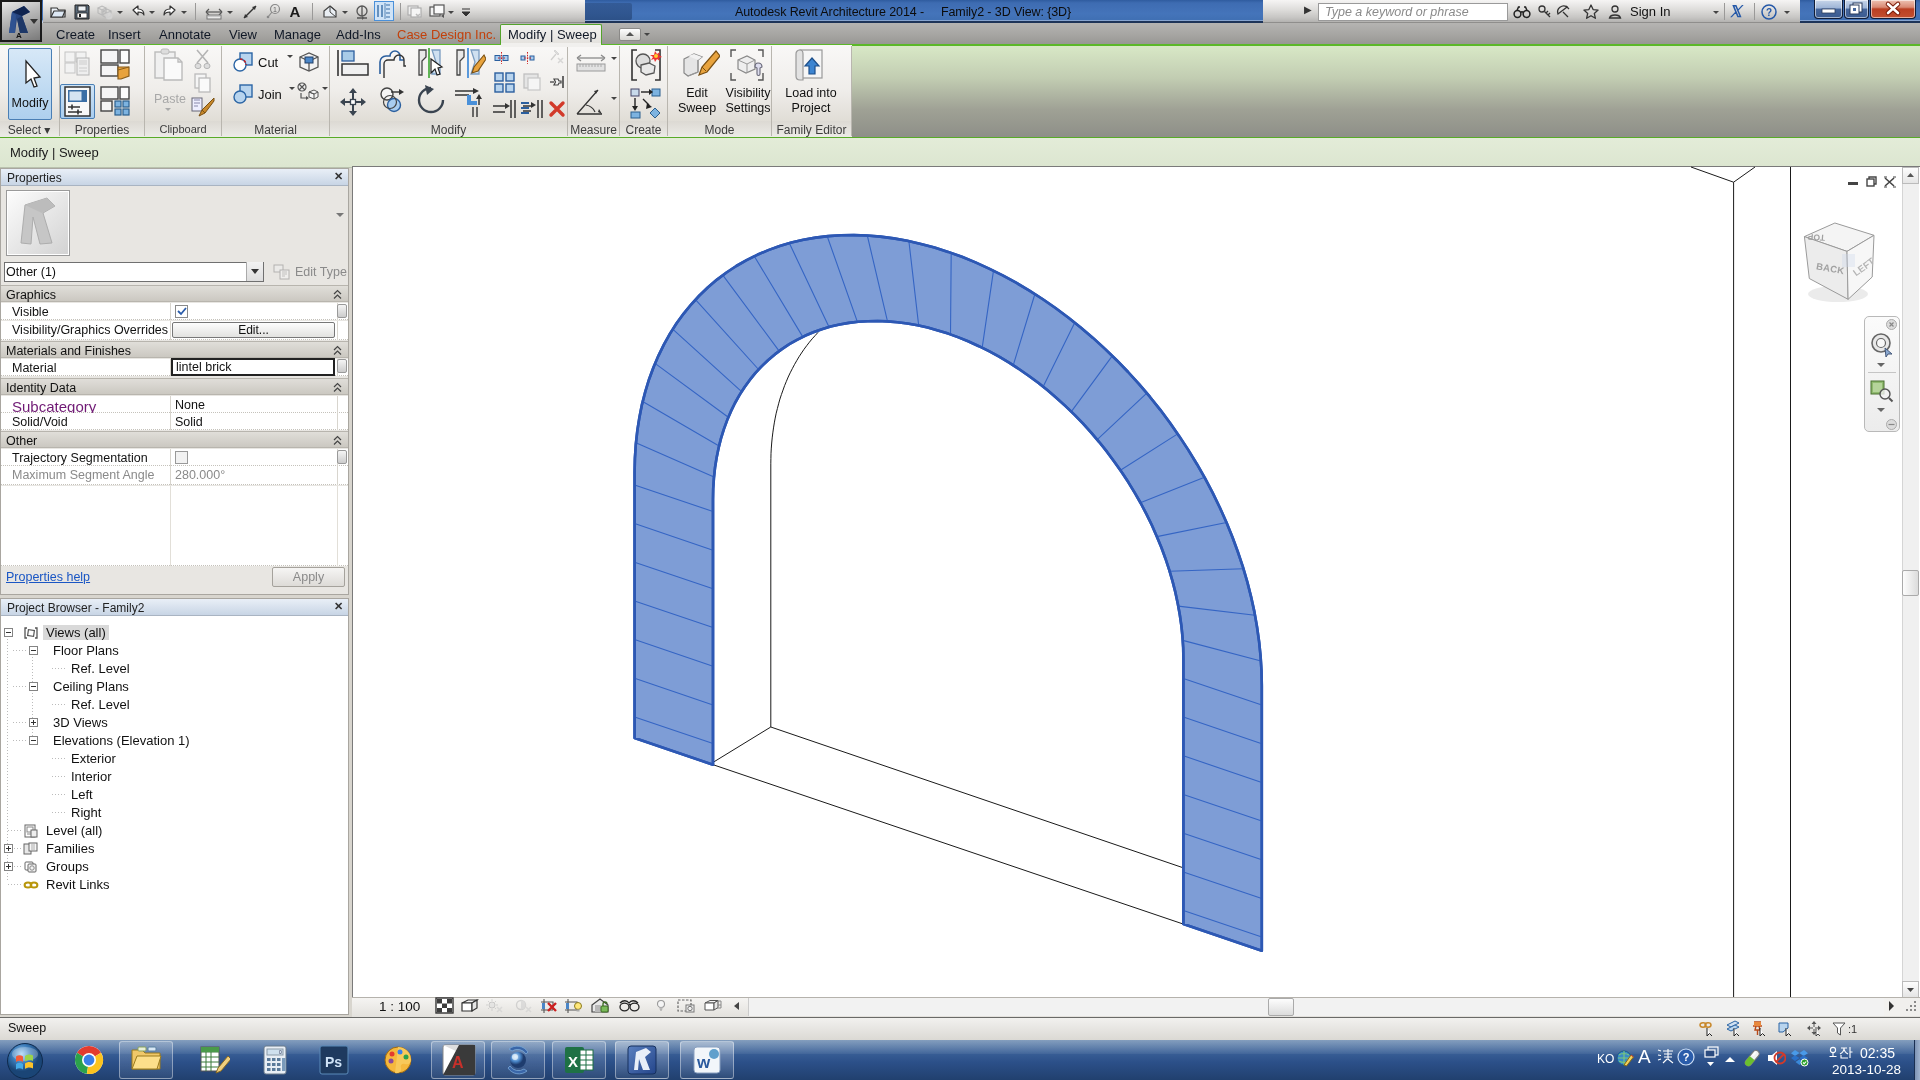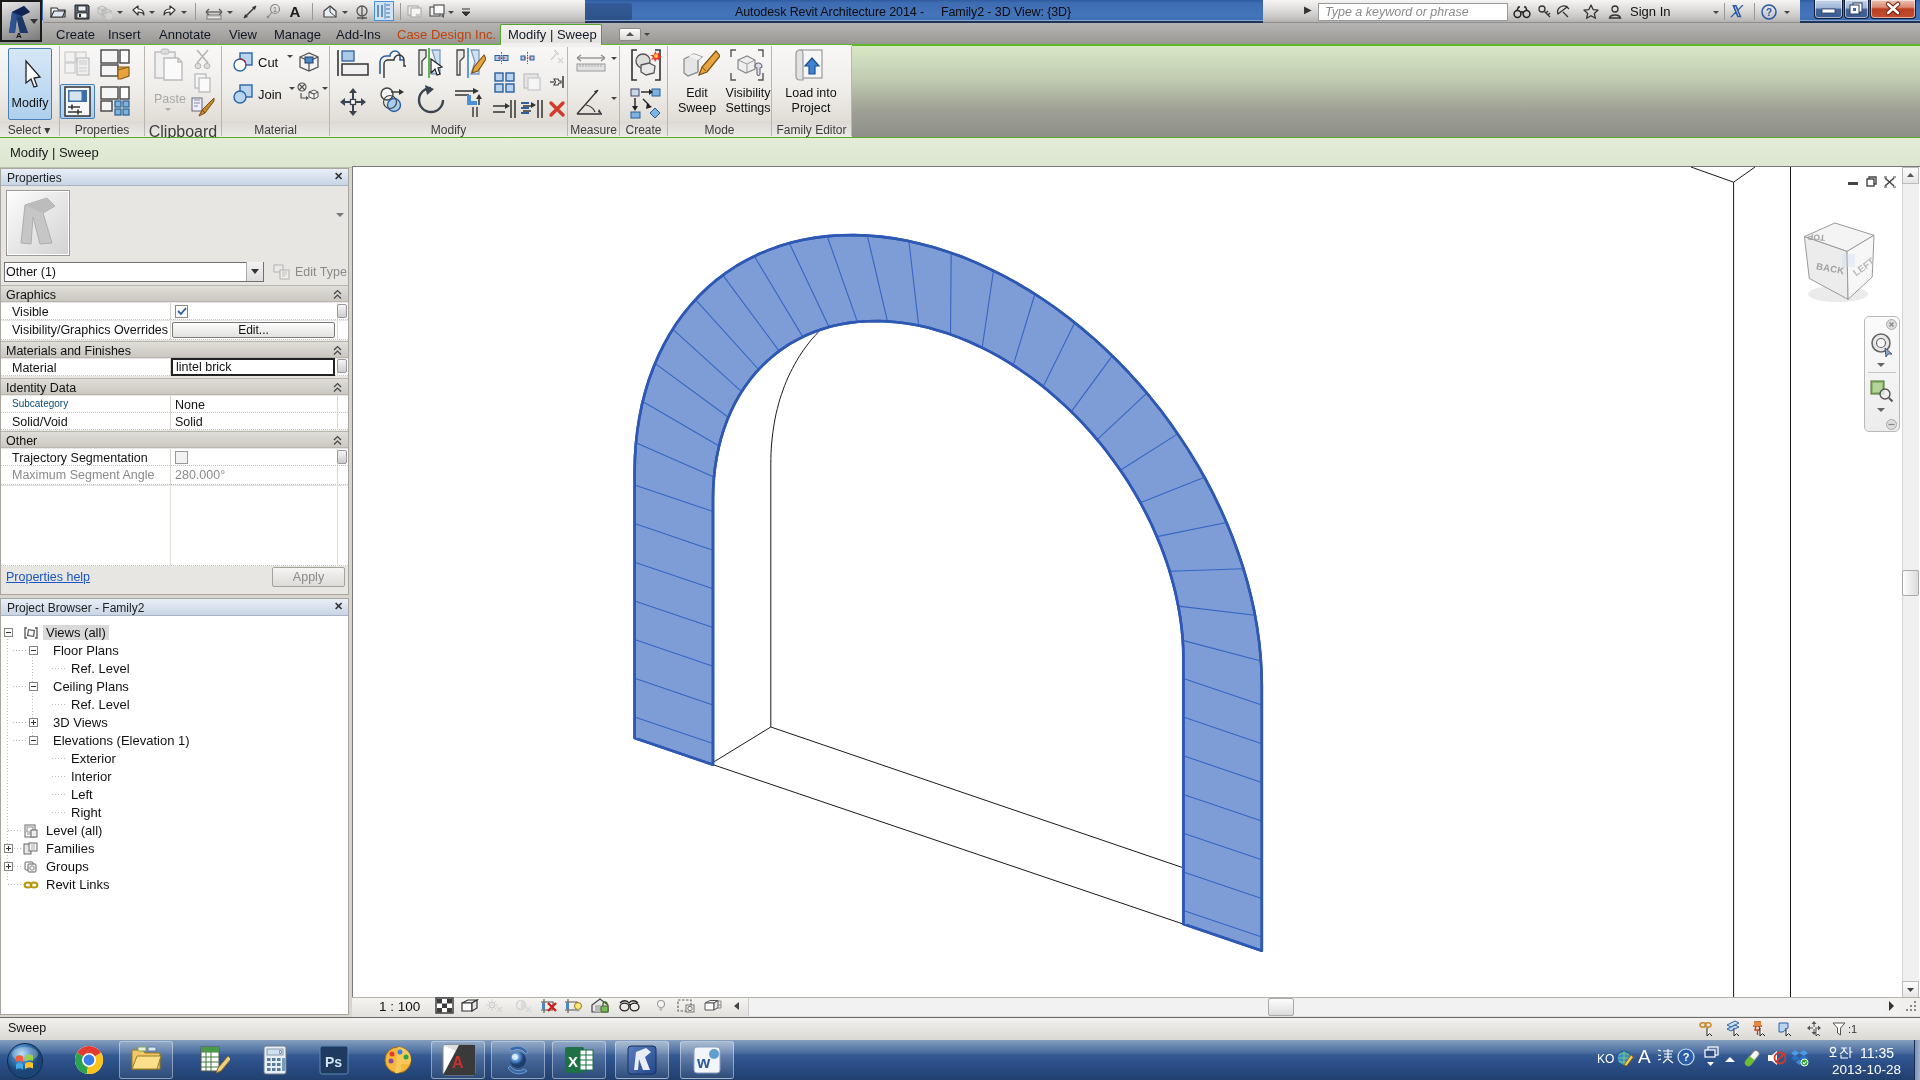--- a/index.html
+++ b/index.html
@@ -273,21 +273,21 @@
     <div class="abs" style="left:144px;top:46px;width:1px;height:90px;background:#b9b6af"></div>
     <div class="abs" style="left:221px;top:46px;width:1px;height:90px;background:#b9b6af"></div>
     <div class="abs" style="left:329px;top:46px;width:1px;height:90px;background:#b9b6af"></div>
     <div class="abs" style="left:567px;top:46px;width:1px;height:90px;background:#b9b6af"></div>
     <div class="abs" style="left:619px;top:46px;width:1px;height:90px;background:#b9b6af"></div>
     <div class="abs" style="left:667px;top:46px;width:1px;height:90px;background:#b9b6af"></div>
     <div class="abs" style="left:771px;top:46px;width:1px;height:90px;background:#b9b6af"></div>
     <div class="abs" style="left:851px;top:46px;width:1px;height:90px;background:#b9b6af"></div>
     <div class="abs" style="left:6px;top:123px;width:46px;height:13px;color:#3c3c3c;font-size:12px;text-align:center;white-space:nowrap">Select ▾</div>
     <div class="abs" style="left:60px;top:123px;width:84px;height:13px;color:#3c3c3c;font-size:12px;text-align:center;white-space:nowrap">Properties</div>
-    <div class="abs" style="left:145px;top:123px;width:76px;height:13px;color:#3c3c3c;font-size:16px;text-align:center;white-space:nowrap">Clipboard</div>
+    <div class="abs" style="left:145px;top:123px;width:76px;height:13px;color:#3c3c3c;font-size:11px;text-align:center;white-space:nowrap">Clipboard</div>
     <div class="abs" style="left:222px;top:123px;width:107px;height:13px;color:#3c3c3c;font-size:12px;text-align:center;white-space:nowrap">Material</div>
     <div class="abs" style="left:330px;top:123px;width:237px;height:13px;color:#3c3c3c;font-size:12px;text-align:center;white-space:nowrap">Modify</div>
     <div class="abs" style="left:568px;top:123px;width:51px;height:13px;color:#3c3c3c;font-size:12px;text-align:center;white-space:nowrap">Measure</div>
     <div class="abs" style="left:620px;top:123px;width:47px;height:13px;color:#3c3c3c;font-size:12px;text-align:center;white-space:nowrap">Create</div>
     <div class="abs" style="left:668px;top:123px;width:103px;height:13px;color:#3c3c3c;font-size:12px;text-align:center;white-space:nowrap">Mode</div>
     <div class="abs" style="left:772px;top:123px;width:79px;height:13px;color:#3c3c3c;font-size:12px;text-align:center;white-space:nowrap">Family Editor</div>
 <div class="abs" style="left:8px;top:48px;width:44px;height:72px;background:linear-gradient(180deg,#d7e8f7,#aed0ee);border:1px solid #4a7fb5;border-radius:2px">
  <svg width="42" height="70">
         <path d="M17 12 L17 34 L22 30 L25 38 L28 37 L25 29 L31 28 Z" fill="#fff" stroke="#222" stroke-width="1.3"></path>
         <text x="21" y="58" font-size="12.5" fill="#111" text-anchor="middle">Modify</text>
@@ -710,21 +710,21 @@
       <span style="position:absolute;left:3px;top:0px;color:#111;font-size:12.5px">lintel brick</span>
     </div>
     <div class="abs" style="left:337px;top:359px;width:10px;height:14px;background:linear-gradient(180deg,#f5f5f5,#ccc);border:1px solid #999;border-radius:2px"></div>
     <div class="abs" style="left:1px;top:378px;width:347px;height:17px;background:linear-gradient(180deg,#e0ded9,#cbc8c1);border-top:1px solid #b8b5ae;border-bottom:1px solid #b8b5ae">
       <span style="position:absolute;left:5px;top:2px;color:#111;font-size:12.5px">Identity Data</span>
       <svg style="position:absolute;right:6px;top:3px" width="9" height="11">
         <path d="M1 5 L4.5 1.5 L8 5 M1 9.5 L4.5 6 L8 9.5" fill="none" stroke="#444" stroke-width="1.2"></path>
       </svg>
     </div>
     <div class="abs" style="left:1px;top:396px;width:347px;height:17px;background:#fff;border-bottom:1px dotted #c5c2bb">
-      <span style="position:absolute;left:11px;top:2px;color:#0c4a6e;font-size:10px;white-space:nowrap">Subcategory</span>
+      <span style="position:absolute;left:11px;top:2px;color:#701a75;font-size:15px;white-space:nowrap">Subcategory</span>
       <span style="position:absolute;left:169px;top:0;width:1px;height:17px;background:#d8d5ce"></span>
       <span style="position:absolute;left:336px;top:0;width:1px;height:17px;background:#d8d5ce"></span>
     </div>
     <div class="abs" style="left:175px;top:398px;color:#111;font-size:12.5px">None</div>
     <div class="abs" style="left:1px;top:413px;width:347px;height:17px;background:#fff;border-bottom:1px dotted #c5c2bb">
       <span style="position:absolute;left:11px;top:2px;color:#111;font-size:12.5px;white-space:nowrap">Solid/Void</span>
       <span style="position:absolute;left:169px;top:0;width:1px;height:17px;background:#d8d5ce"></span>
       <span style="position:absolute;left:336px;top:0;width:1px;height:17px;background:#d8d5ce"></span>
     </div>
     <div class="abs" style="left:175px;top:415px;color:#111;font-size:12.5px">Solid</div>
@@ -1340,15 +1340,15 @@
     </div>
 <div class="ico" style="left:1828px;top:1046px;width:28px;height:14px">
       <svg width="26" height="13" viewBox="0 0 26 13">
         <g stroke="#fff" stroke-width="1.1" fill="none">
           <circle cx="5" cy="4" r="2.6"></circle>
           <path d="M5 7v3M1.5 10.5h7"></path>
           <path d="M13 2h6M16 2c0 3-2 5-4 6M16 2c0 3 2 5 4 6M22 1v11M22 6h2.5M13 9v3h7"></path>
         </g>
       </svg>
     </div>
-<div class="abs" style="left:1860px;top:1045px;width:52px;height:15px;color:#fff;font-size:14px">11:35</div>
+<div class="abs" style="left:1860px;top:1045px;width:52px;height:15px;color:#fff;font-size:14px">02:35</div>
 <div class="abs" style="left:1832px;top:1062px;width:80px;height:15px;color:#fff;font-size:13.5px">2013-10-28</div>
 <div class="abs" style="left:1914px;top:1040px;width:6px;height:40px;background:linear-gradient(90deg,#7d93b5,#9fb3cf);border-left:1px solid #1a2f52"></div>
   </div>
 </body></html>

